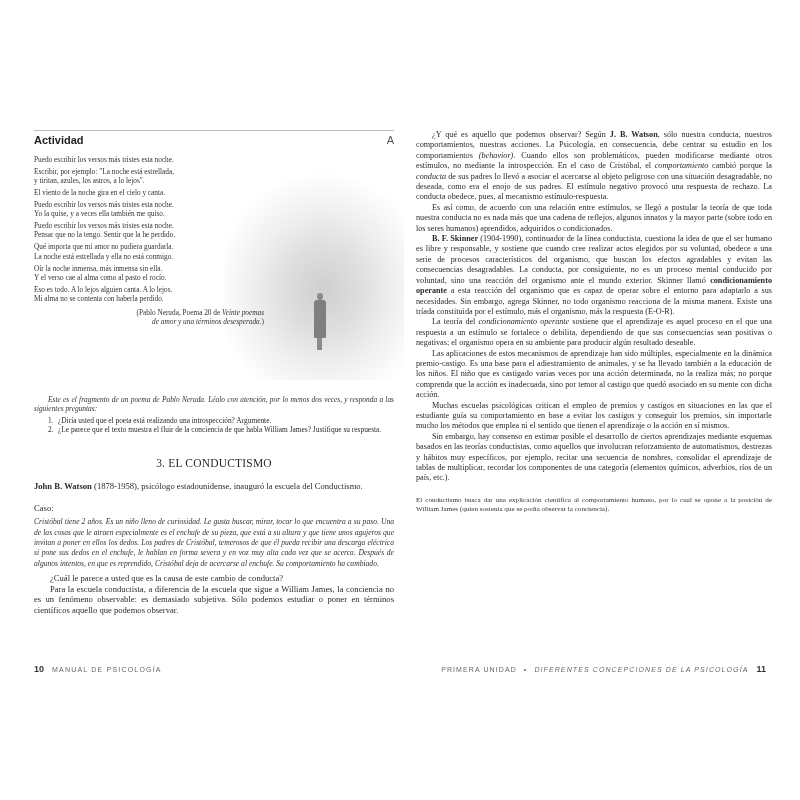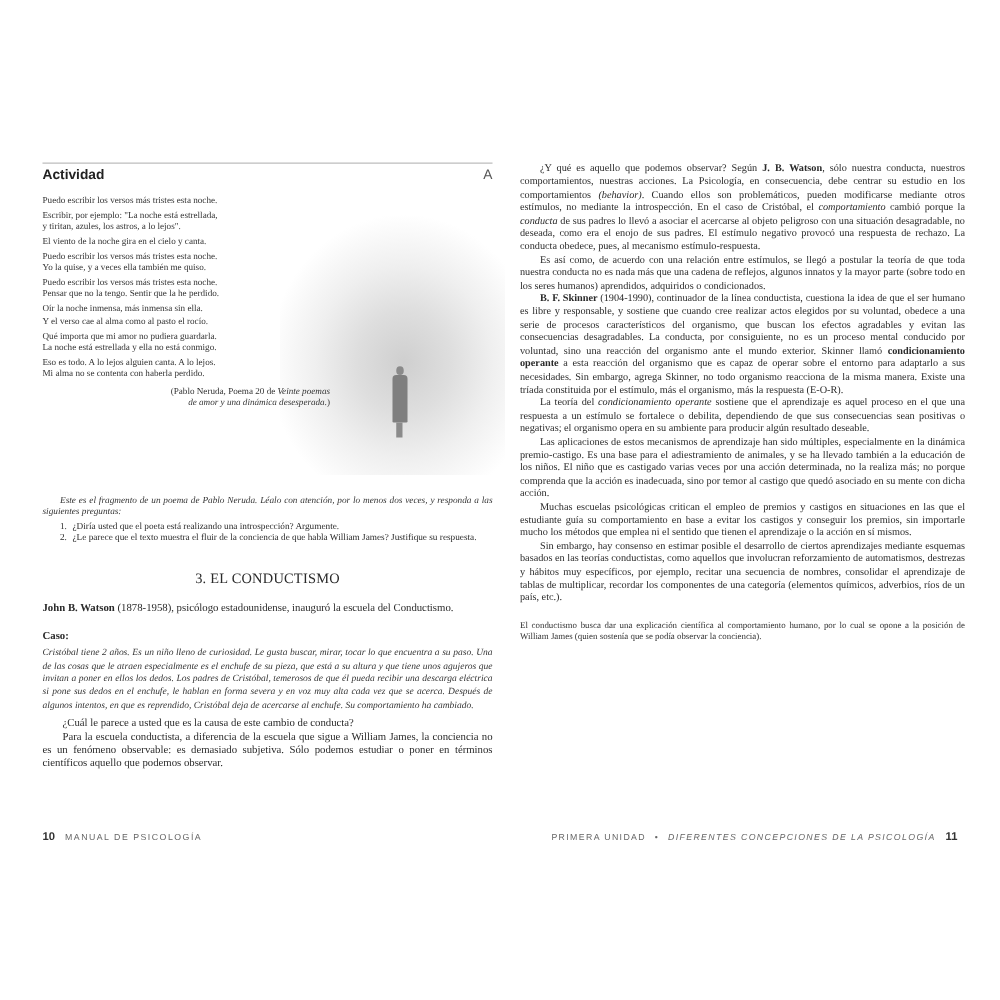--- a/index.html
+++ b/index.html
@@ -25,21 +25,21 @@
   .photo .legs { position: absolute; left: 3px; top: 45px; width: 5px; height: 12px; background: #8b8b8b; }
 
   .intro { font-size: 7.4px; line-height: 9.4px; color: #333; margin-top: 8px; text-indent: 14px; text-align: justify; font-style: italic; }
   .qlist { margin: 2px 0 0 14px; padding: 0; list-style: none; font-size: 7.4px; line-height: 9.4px; }
   .qlist li { display: flex; }
   .qlist .num { width: 10px; flex: none; }
 
   .section-title { text-align: center; font-size: 11.5px; margin-top: 22px; letter-spacing: 0.2px; color: #2a2a2a; }
   .body-text { font-size: 8.6px; line-height: 10.6px; text-align: justify; color: #2a2a2a; font-family: Liberation Serif, serif; }
   .watson { margin-top: 12px; }
-  .caso-label { font-weight: bold; font-size: 8.6px; margin-top: 12px; }
+  .caso-label { font-weight: normal; font-size: 8.6px; margin-top: 12px; }
   .caso { font-style: italic; font-size: 7.6px; line-height: 10.4px; text-align: justify; color: #333; margin-top: 4px; }
   .indent { text-indent: 16px; }
   .question { margin-top: 4px; }
 
   .footer-left { position: absolute; left: 34px; top: 664px; font-family: "Liberation Sans", "DejaVu Sans", sans-serif; font-size: 7px; color: #666; letter-spacing: 1.2px; }
   .footer-left .pnum { font-weight: bold; font-size: 9px; color: #333; letter-spacing: 0; margin-right: 8px; }
   .footer-right { position: absolute; right: 34px; top: 664px; font-family: "Liberation Sans", "DejaVu Sans", sans-serif; font-size: 7px; color: #666; letter-spacing: 1.1px; }
   .footer-right .sep { margin: 0 7px; }
   .footer-right .sub { font-style: italic; }
   .footer-right .pnum { font-weight: bold; font-size: 9px; color: #333; letter-spacing: 0; margin-left: 8px; }
@@ -78,34 +78,34 @@
         </div>
       <div class="stanza">
           <div>Puedo escribir los versos más tristes esta noche.</div>
           <div>Yo la quise, y a veces ella también me quiso.</div>
         </div>
       <div class="stanza">
           <div>Puedo escribir los versos más tristes esta noche.</div>
           <div>Pensar que no la tengo. Sentir que la he perdido.</div>
         </div>
       <div class="stanza">
+          <div>Qué importa que mi amor no pudiera guardarla.</div>
+          <div>La noche está estrellada y ella no está conmigo.</div>
+        </div>
+      <div class="stanza">
           <div>Oír la noche inmensa, más inmensa sin ella.</div>
           <div>Y el verso cae al alma como al pasto el rocío.</div>
-        </div>
-      <div class="stanza">
-          <div>Qué importa que mi amor no pudiera guardarla.</div>
-          <div>La noche está estrellada y ella no está conmigo.</div>
         </div>
       <div class="stanza">
           <div>Eso es todo. A lo lejos alguien canta. A lo lejos.</div>
           <div>Mi alma no se contenta con haberla perdido.</div>
         </div>
       <div class="cite">
         <span>(Pablo Neruda, Poema 20 de </span><i>Veinte poemas</i><br>
-        <i>de amor y una dinámica desesperada.</i><span>)</span>
+        <i>de amor y una términos desesperada.</i><span>)</span>
       </div>
     </div>
   </div>
 
   <div class="intro">Este es el fragmento de un poema de Pablo Neruda. Léalo con atención, por lo menos dos veces, y responda a las siguientes preguntas:</div>
   <ul class="qlist">
     <li>
         <span class="num">1.</span>
         <span>¿Diría usted que el poeta está realizando una introspección? Argumente.</span>
       </li>

